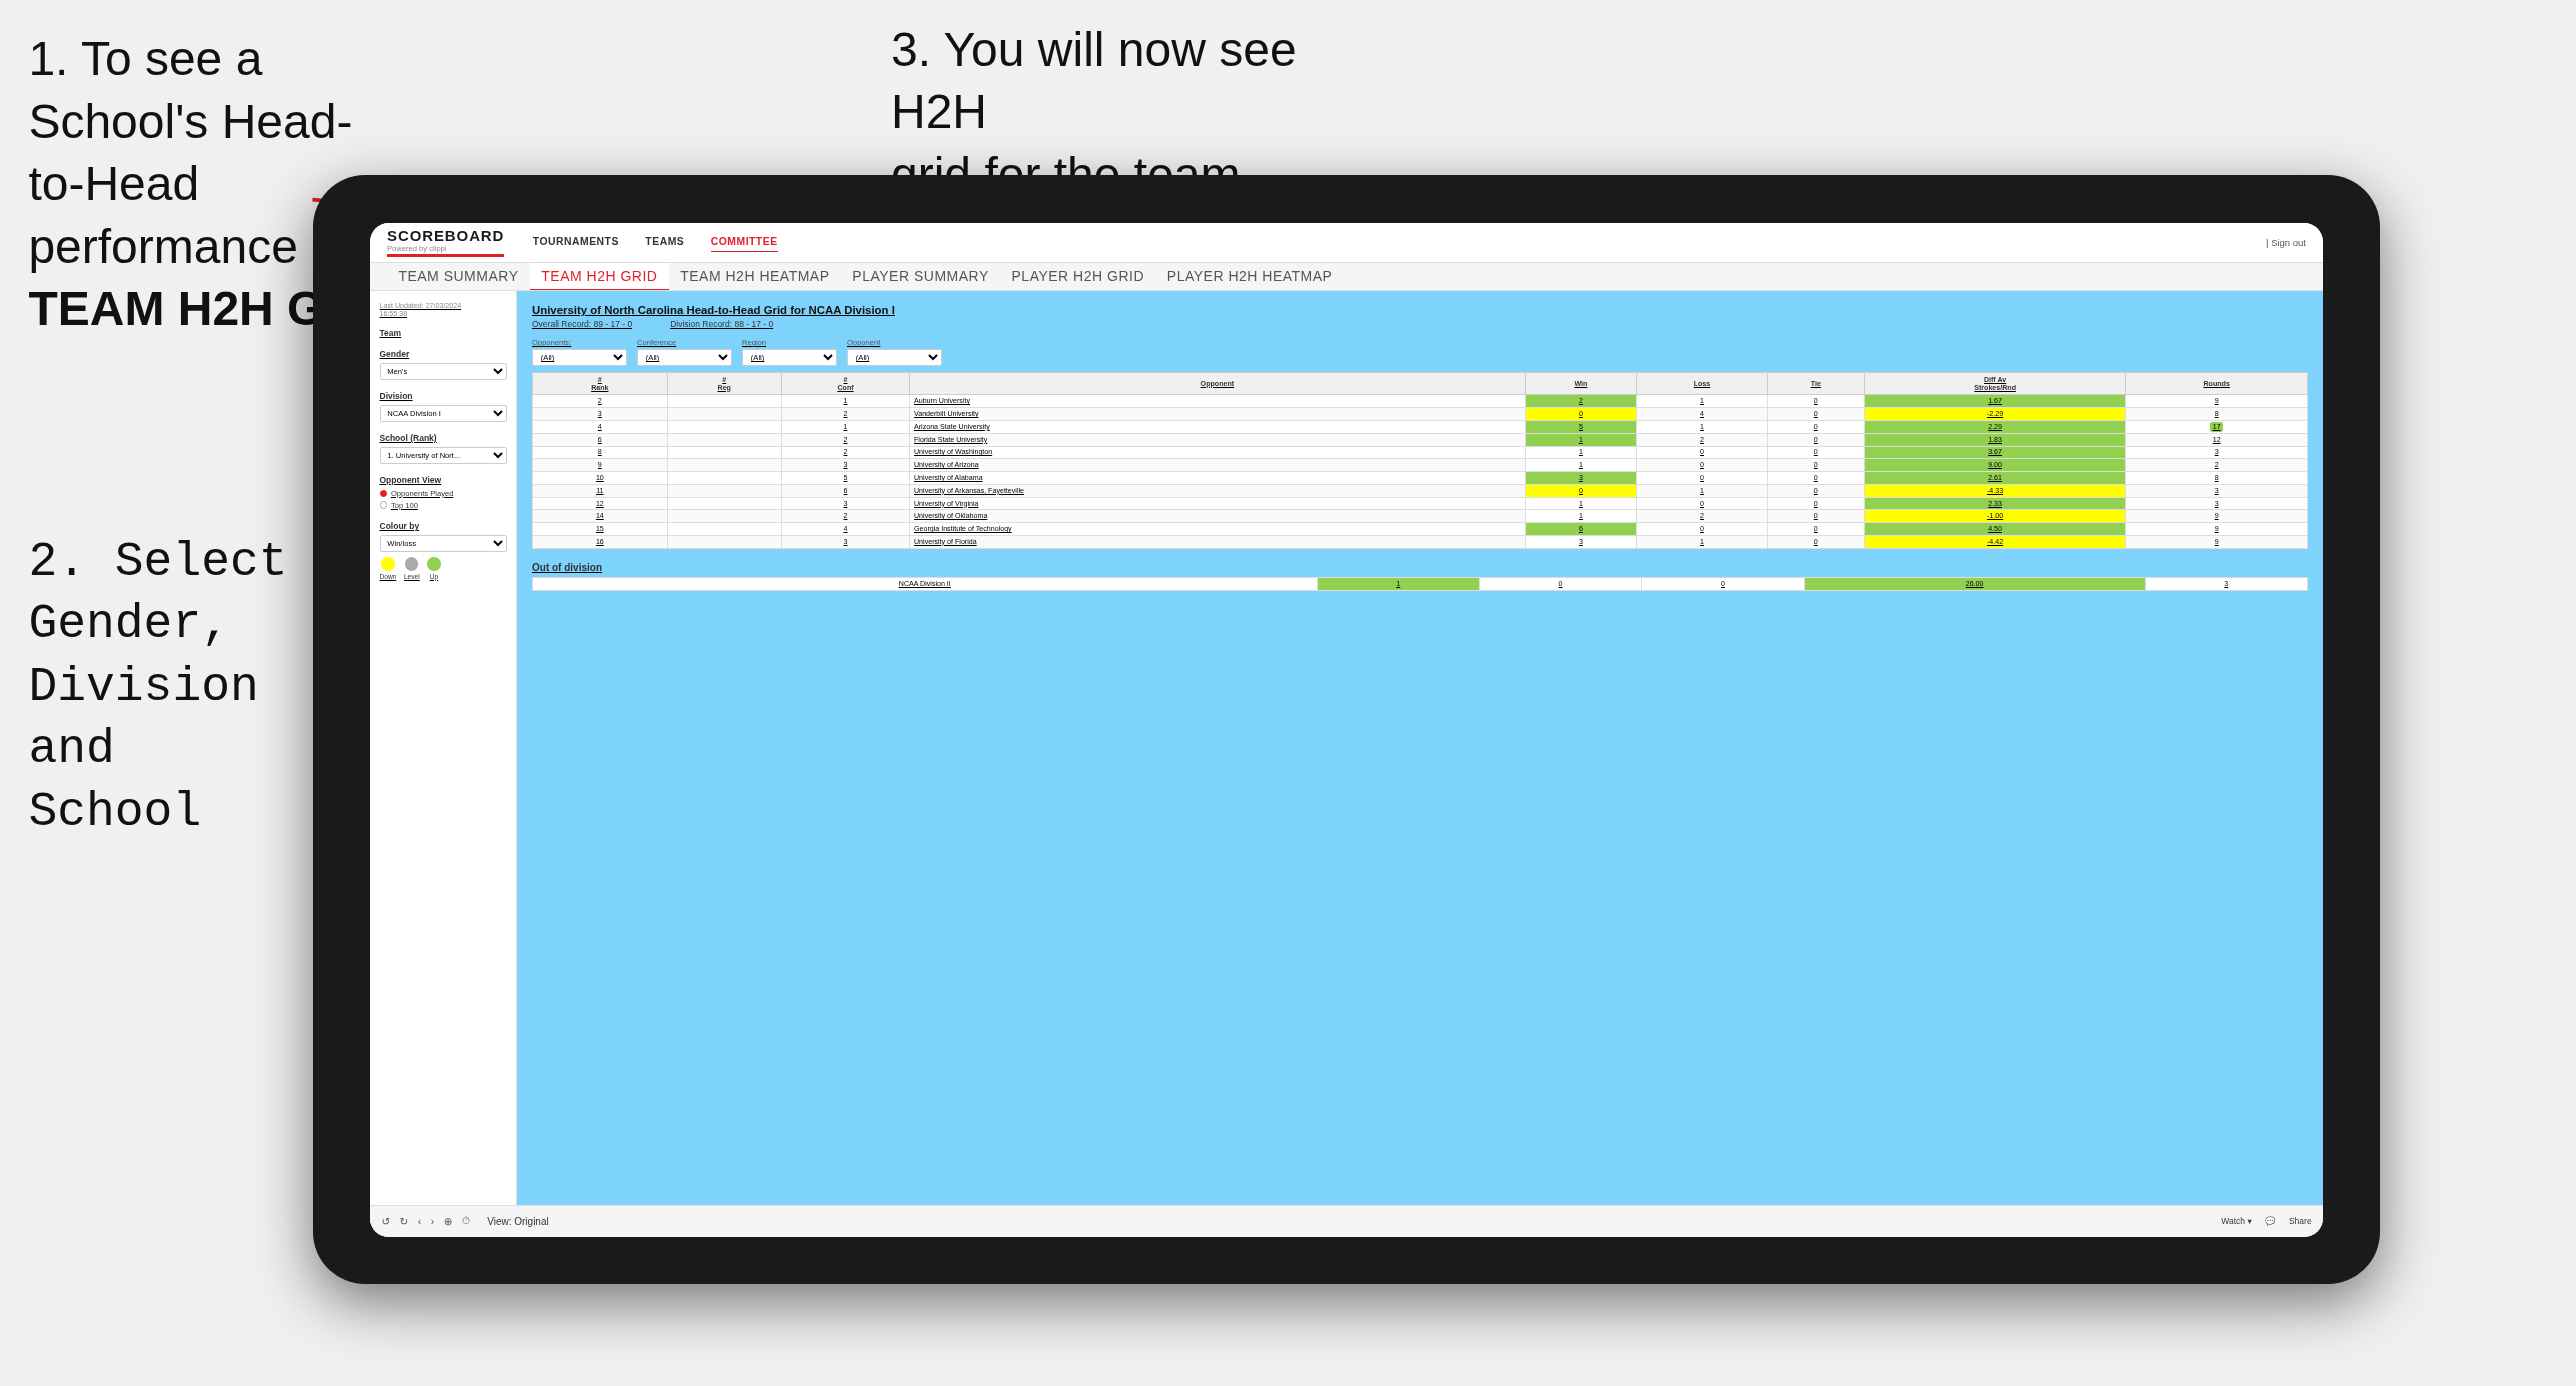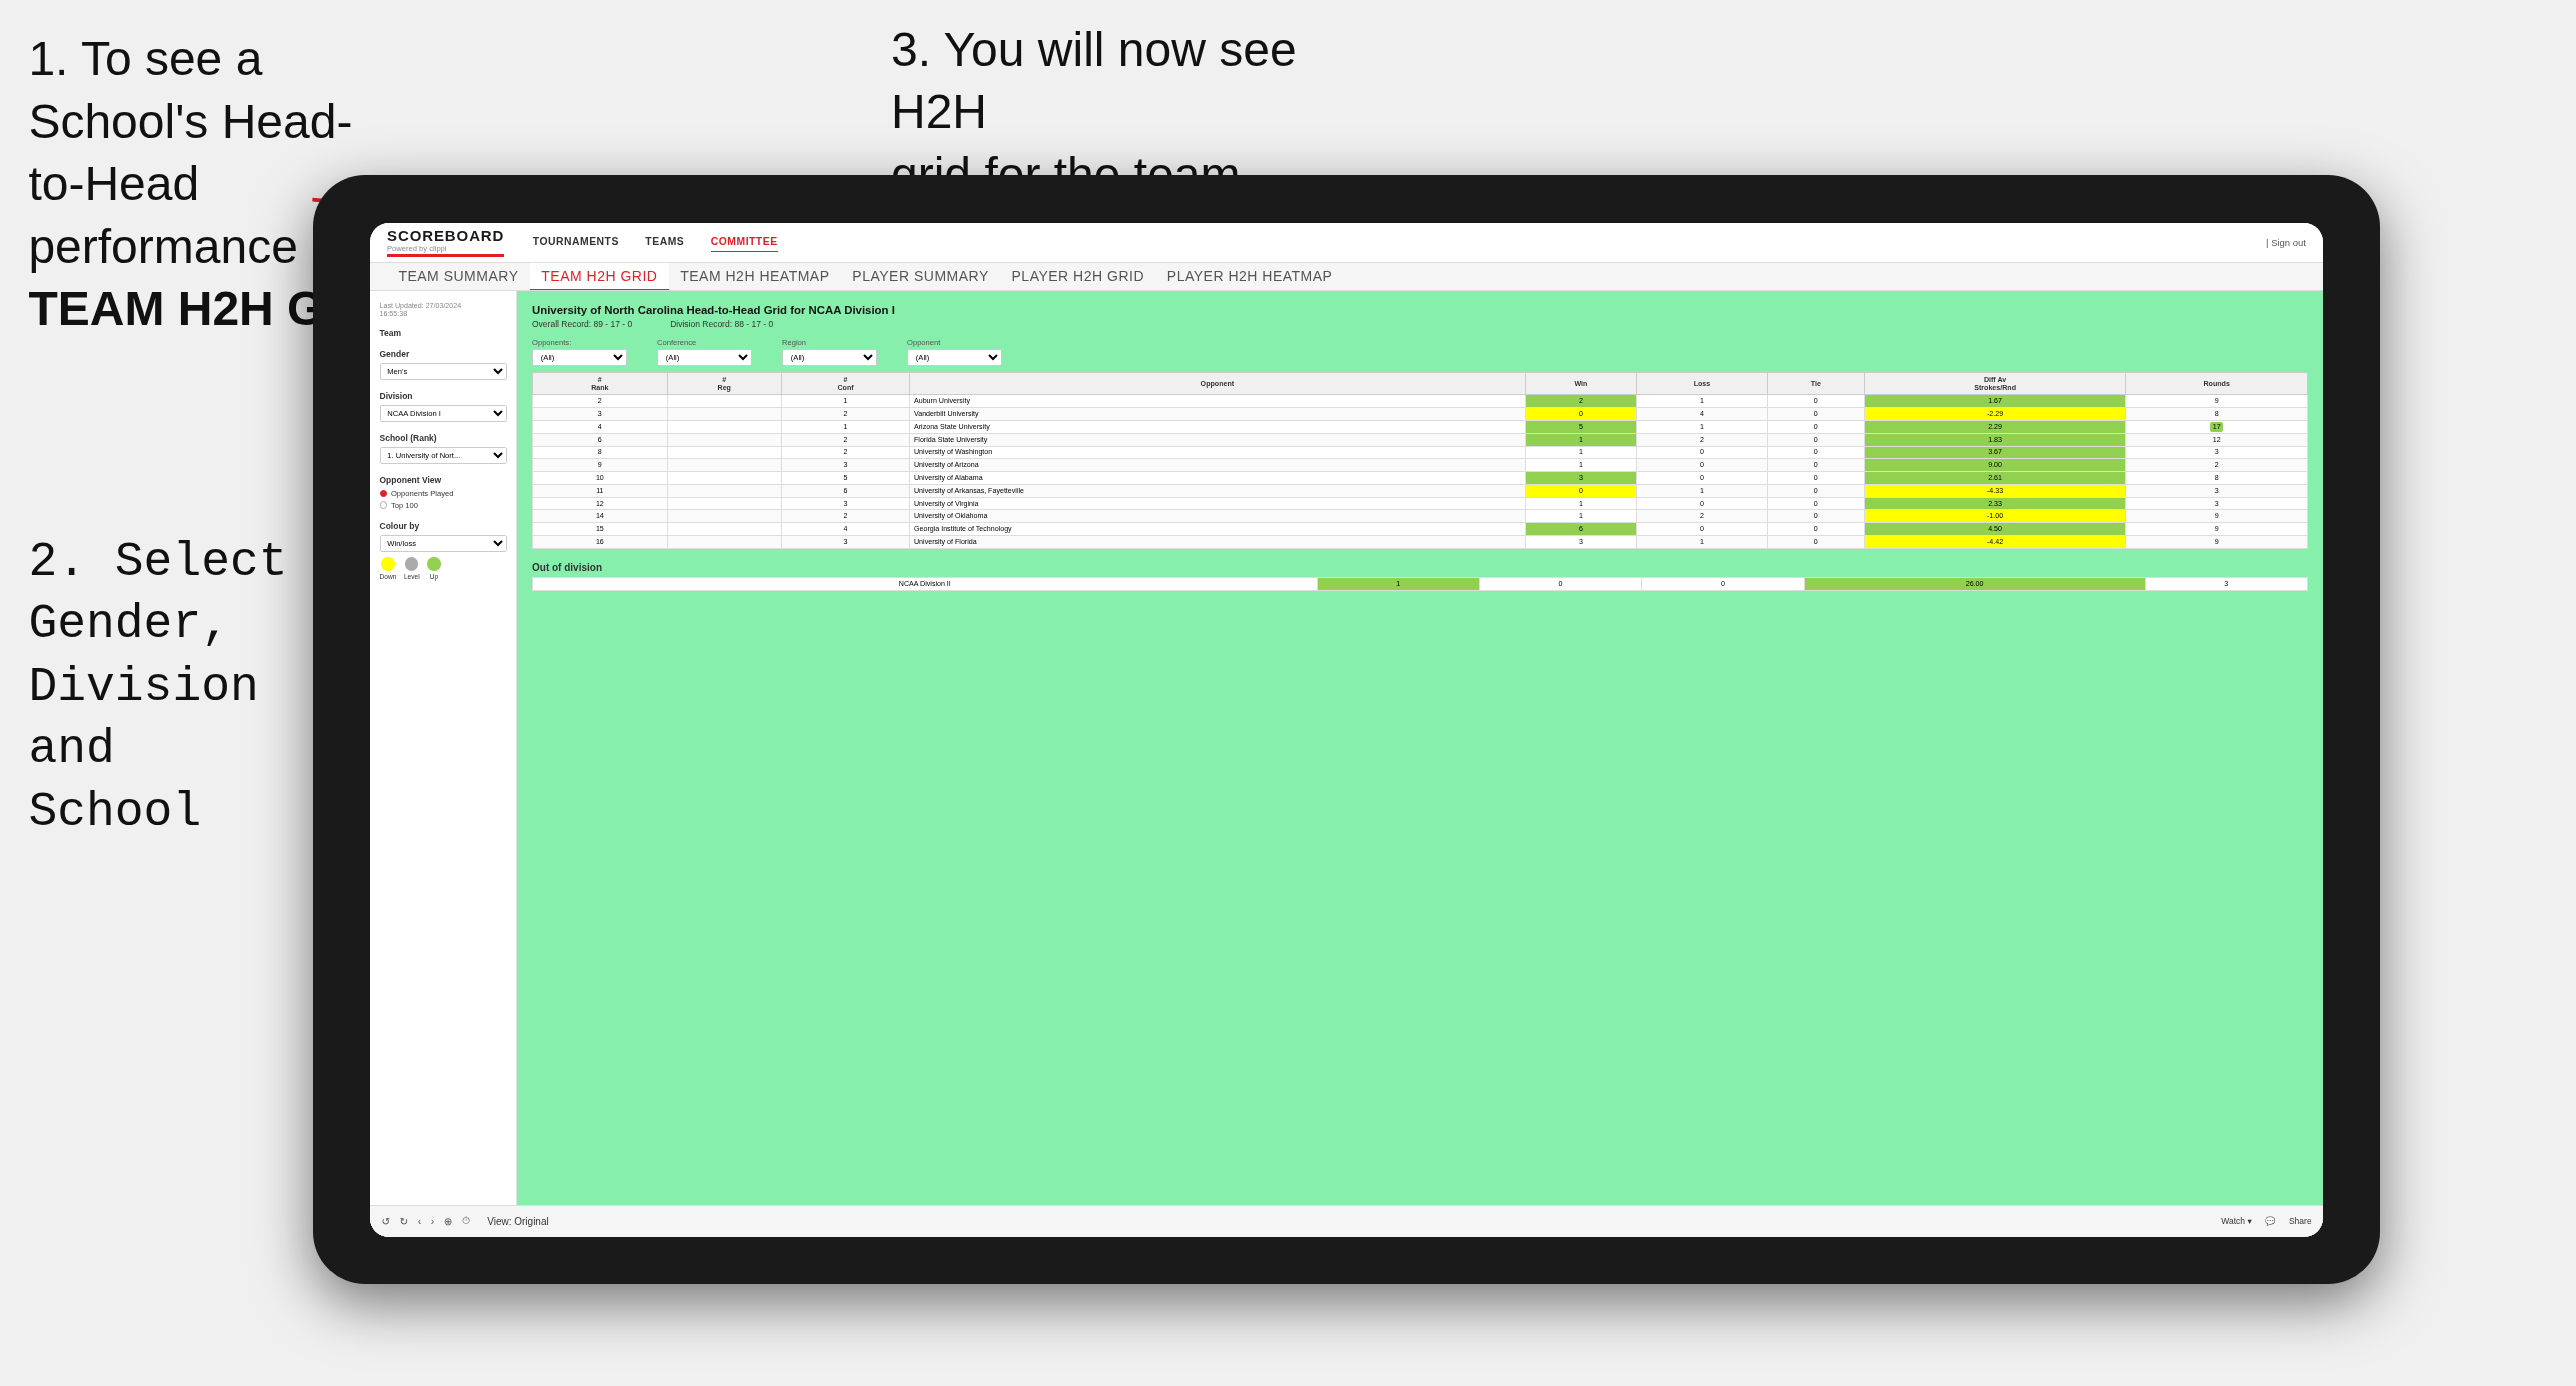--- a/index.html
+++ b/index.html
@@ -129,21 +129,22 @@
     .sub-nav-item.active {
       color: #e31e24;
       border-bottom: 1.9px solid #e31e24;
       background: #fff;
     }
 
     
     .content {
       display: flex;
       height: calc(100% - 68px);
-      background: #86efac;
+      background: #7dd3fc;
+      text-decoration: underline;
     }
 
     
     .left-panel {
       width: 147px;
       background: #fff;
       border-right: 0.9px solid #e0e0e0;
       padding: 11.4px 9.5px;
       font-size: 8px;
       flex-shrink: 0;
@@ -203,21 +204,21 @@
       display: flex;
       gap: 38px;
       font-size: 8.5px;
       color: #333;
       margin-bottom: 9.5px;
     }
 
     
     .filter-row {
       display: flex;
-      gap: 30px;
+      gap: 10px;
       margin-bottom: 5.7px;
       align-items: flex-end;
     }
     .filter-group { display: flex; flex-direction: column; gap: 1.9px; }
     .filter-label { font-size: 7.6px; color: #555; }
     .filter-select {
       font-size: 7.6px;
       padding: 1.9px 3.8px;
       border: 0.9px solid #ccc;
       border-radius: 1.9px;

